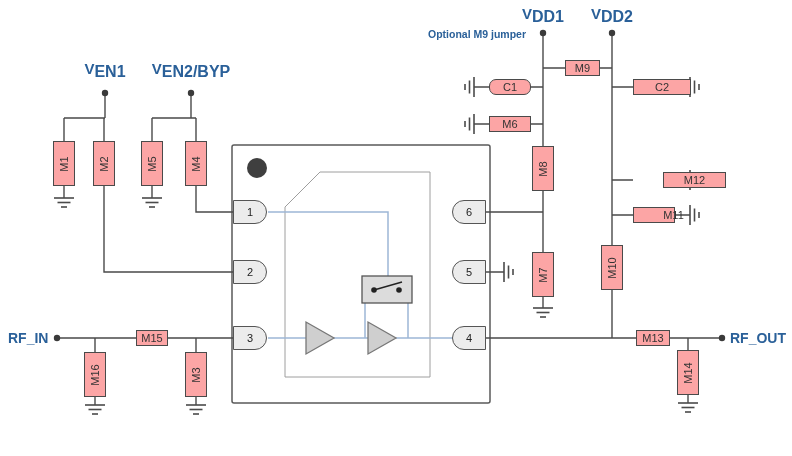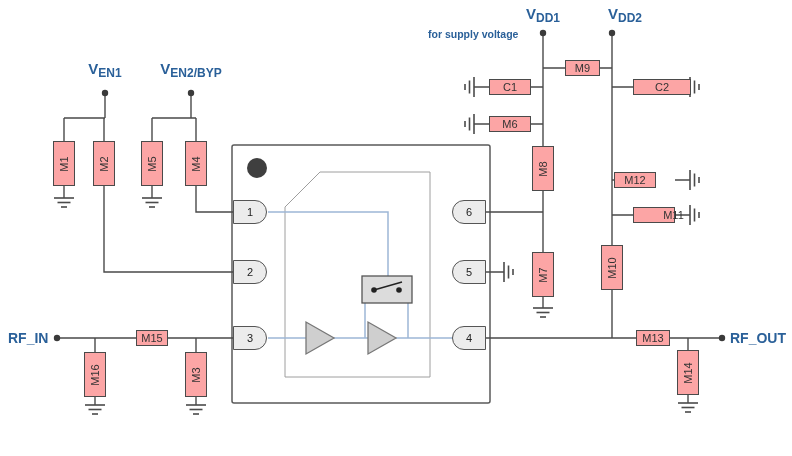--- a/index.html
+++ b/index.html
@@ -24,21 +24,21 @@
     background:#ececec; border:1.4px solid #555;
     display:flex; align-items:center; justify-content:center;
     font-size:11px; color:#222;
   }
   .pin.left  { border-radius:0 12px 12px 0; }
   .pin.right { border-radius:12px 0 0 12px; }
   .vlabel {
     position:absolute; color:var(--label-blue,#2a6099); font-weight:bold;
     font-size:15px; text-align:center;
   }
-  .vlabel sub { font-size:12px; font-weight:bold; vertical-align:-3px; }
+  .vlabel sub { font-size:16px; font-weight:bold; vertical-align:-3px; }
   .rflabel { position:absolute; color:var(--label-blue,#2a6099); font-weight:bold; font-size:14px; }
   .note { position:absolute; color:var(--label-blue,#2a6099); font-weight:bold; font-size:10.5px; line-height:1.5; }
 </style>
 </head>
 <body>
 
 <div class="stage">
 
   <svg width="792" height="456" viewBox="0 0 792 456">
     <defs>
@@ -96,27 +96,27 @@
       <circle cx="543" cy="33" r="3.2" fill="#3a3a3a"></circle>
       <circle cx="612" cy="33" r="3.2" fill="#3a3a3a"></circle>
       <circle cx="57" cy="338" r="3.2" fill="#3a3a3a"></circle>
       <circle cx="722" cy="338" r="3.2" fill="#3a3a3a"></circle>
     </g>
   </svg>
 
   <div class="vlabel" style="left:75px;top:60px;width:60px;"><span>V</span><sub>EN1</sub></div>
   <div class="vlabel" style="left:151px;top:60px;width:80px;"><span>V</span><sub>EN2/BYP</sub></div>
   <div class="vlabel" style="left:513px;top:5px;width:60px;"><span>V</span><sub>DD1</sub></div>
-  <div class="vlabel" style="left:582px;top:5px;width:60px;text-align:right;"><span>V</span><sub>DD2</sub></div>
+  <div class="vlabel" style="left:582px;top:5px;width:60px;"><span>V</span><sub>DD2</sub></div>
 
   <div class="rflabel" style="left:8px;top:330px;">RF_IN</div>
   <div class="rflabel" style="left:730px;top:330px;">RF_OUT</div>
 
   <div class="note" style="left:428px;top:27px;width:115px;">
-    <div>for supply voltage</div>
+    <div>Optional M9 jumper</div>
   </div>
 
   <div class="comp vert" style="left:53px;top:141px;">
       <span>M1</span>
     </div>
   <div class="comp vert" style="left:93px;top:141px;">
       <span>M2</span>
     </div>
   <div class="comp vert" style="left:141px;top:141px;">
       <span>M5</span>
@@ -145,30 +145,30 @@
 
   <div class="comp horz" style="left:136px;top:330px;width:32px;">
       <span>M15</span>
     </div>
   <div class="comp horz" style="left:636px;top:330px;width:34px;">
       <span>M13</span>
     </div>
   <div class="comp horz" style="left:565px;top:60px;width:35px;">
       <span>M9</span>
     </div>
-  <div class="comp horz" style="left:489px;top:79px;width:42px;">
+  <div class="comp horz" style="left:489px;top:79px;width:42px;border-radius:7px;">
       <span>C1</span>
     </div>
   <div class="comp horz" style="left:489px;top:116px;width:42px;">
       <span>M6</span>
     </div>
   <div class="comp horz" style="left:633px;top:79px;width:58px;">
       <span>C2</span>
     </div>
-  <div class="comp horz" style="left:614px;top:172px;width:42px;">
+  <div class="comp horz" style="left:663px;top:172px;width:63px;">
       <span>M12</span>
     </div>
   <div class="comp horz" style="left:633px;top:207px;width:42px;padding-left:39px;">
       <span>M11</span>
     </div>
 
   <div class="pin left" style="left:233px;top:200px;">
       <span>1</span>
     </div>
   <div class="pin left" style="left:233px;top:260px;">

